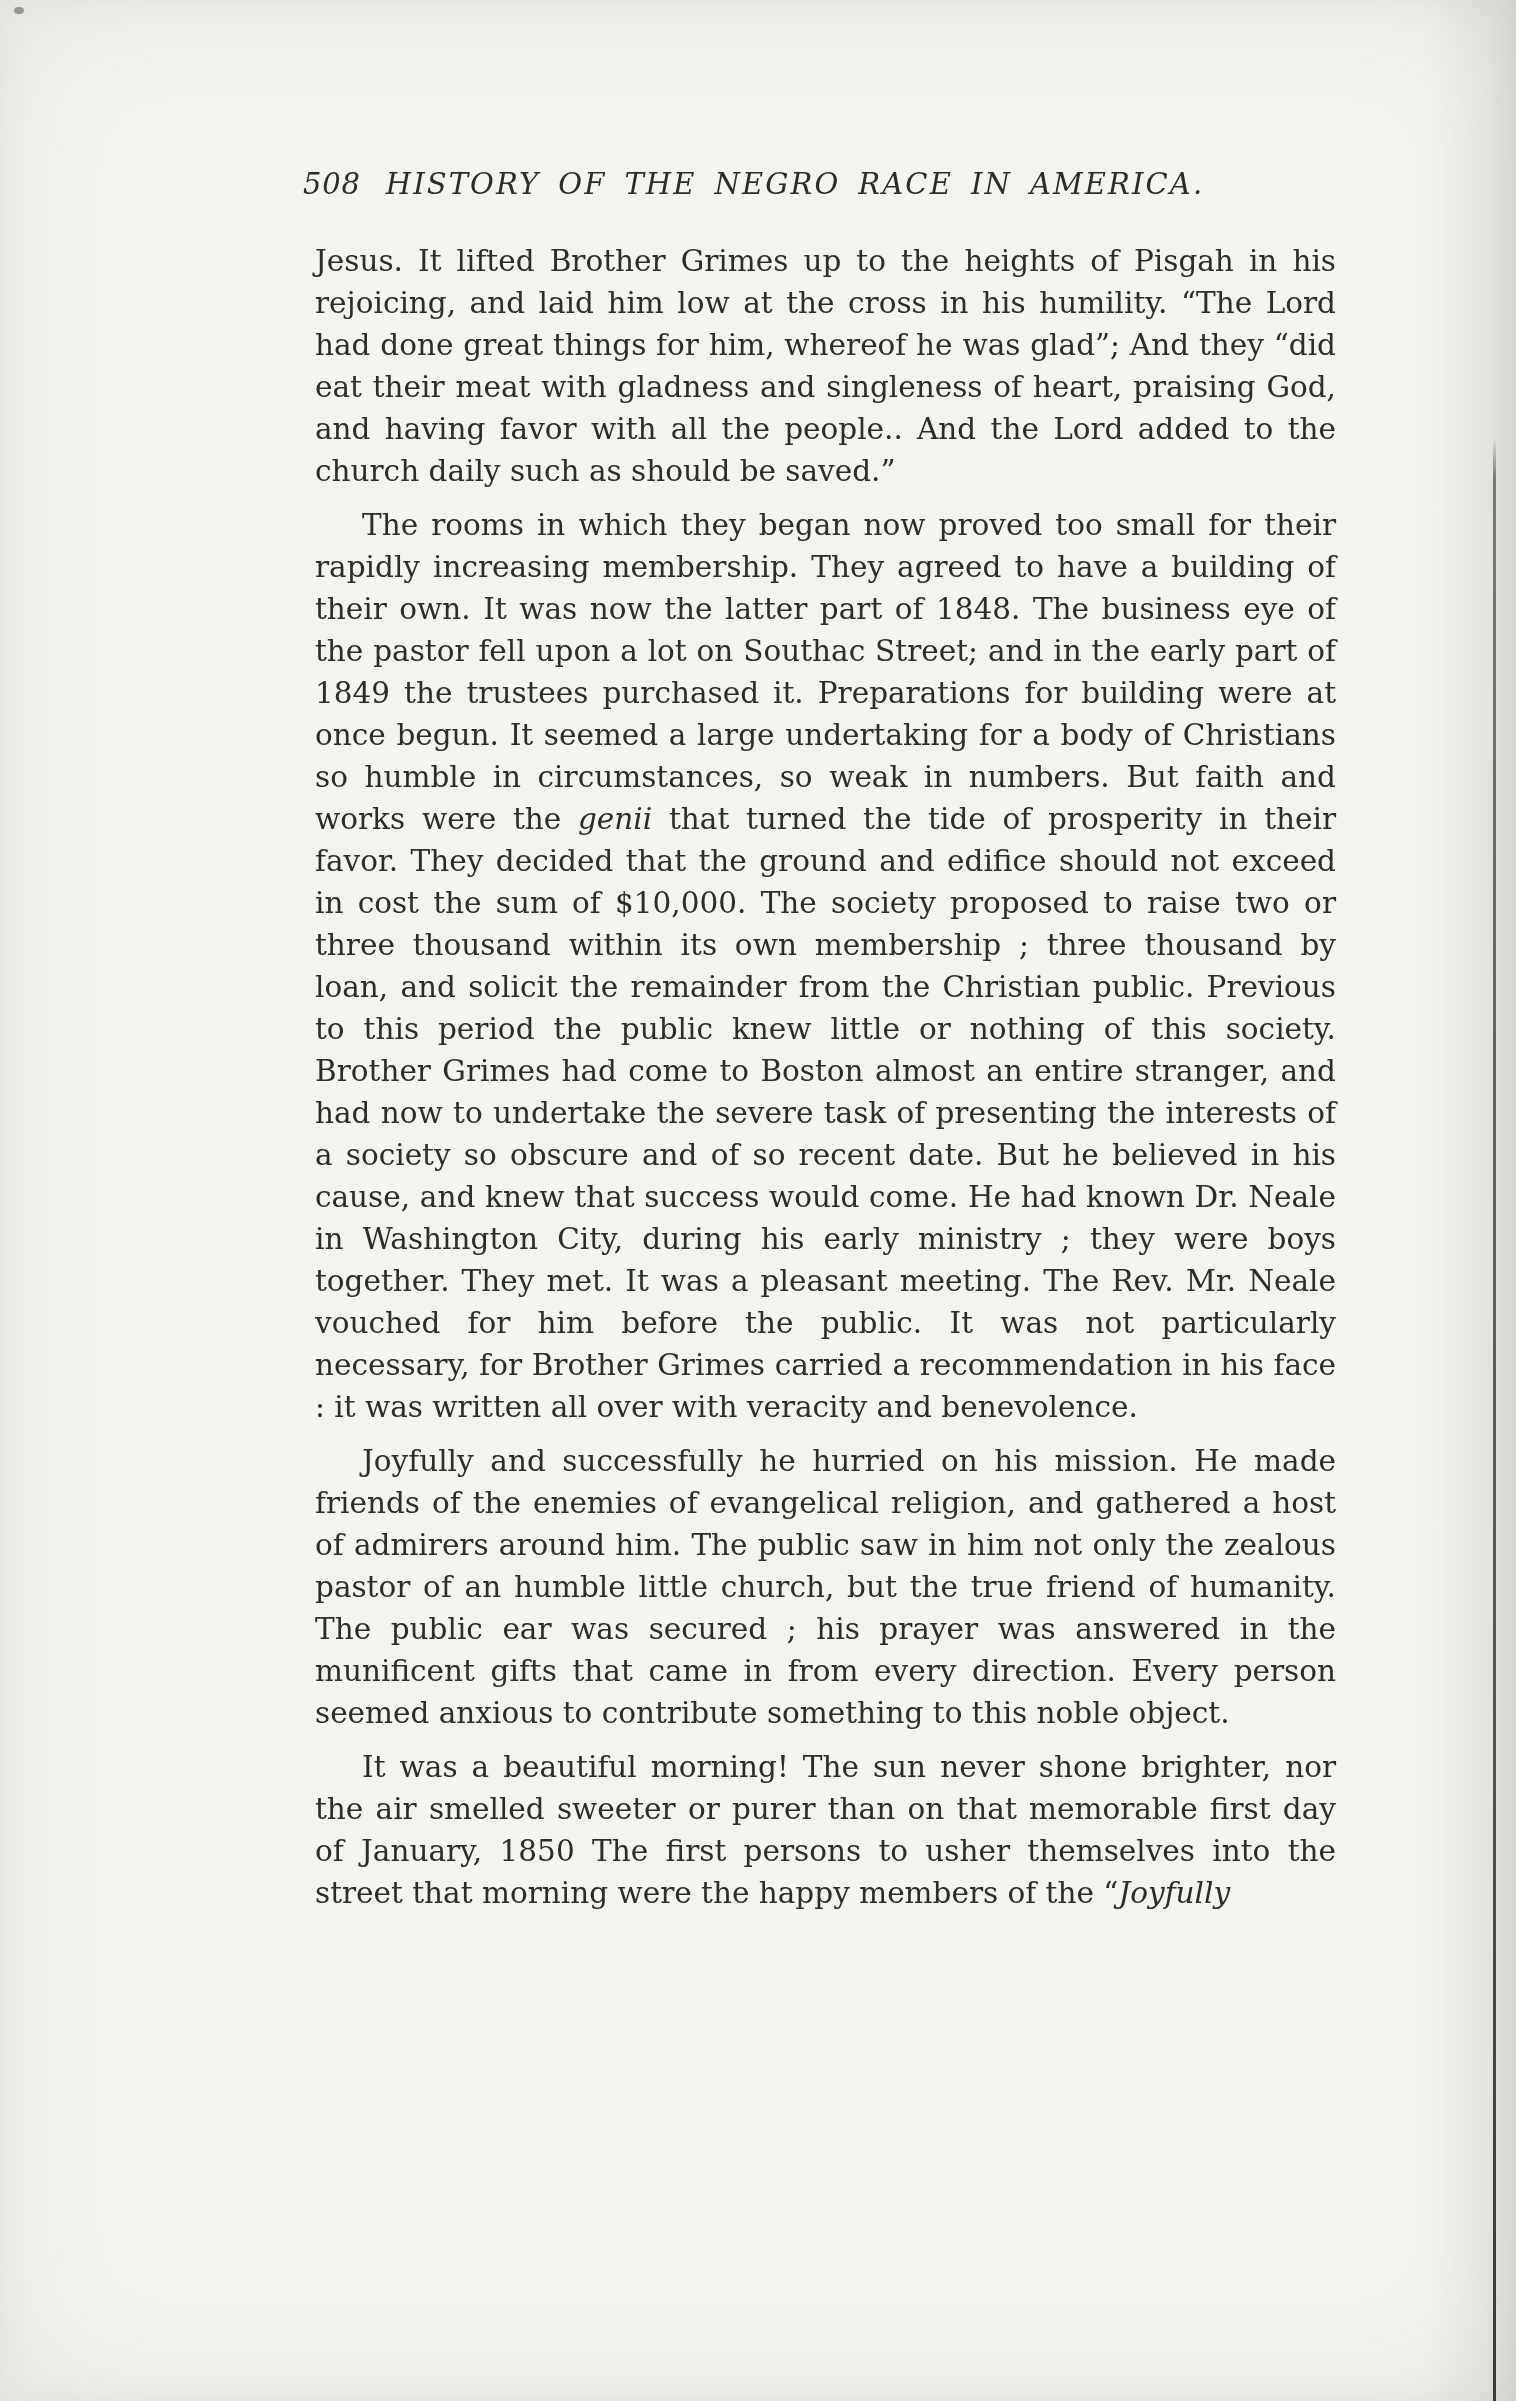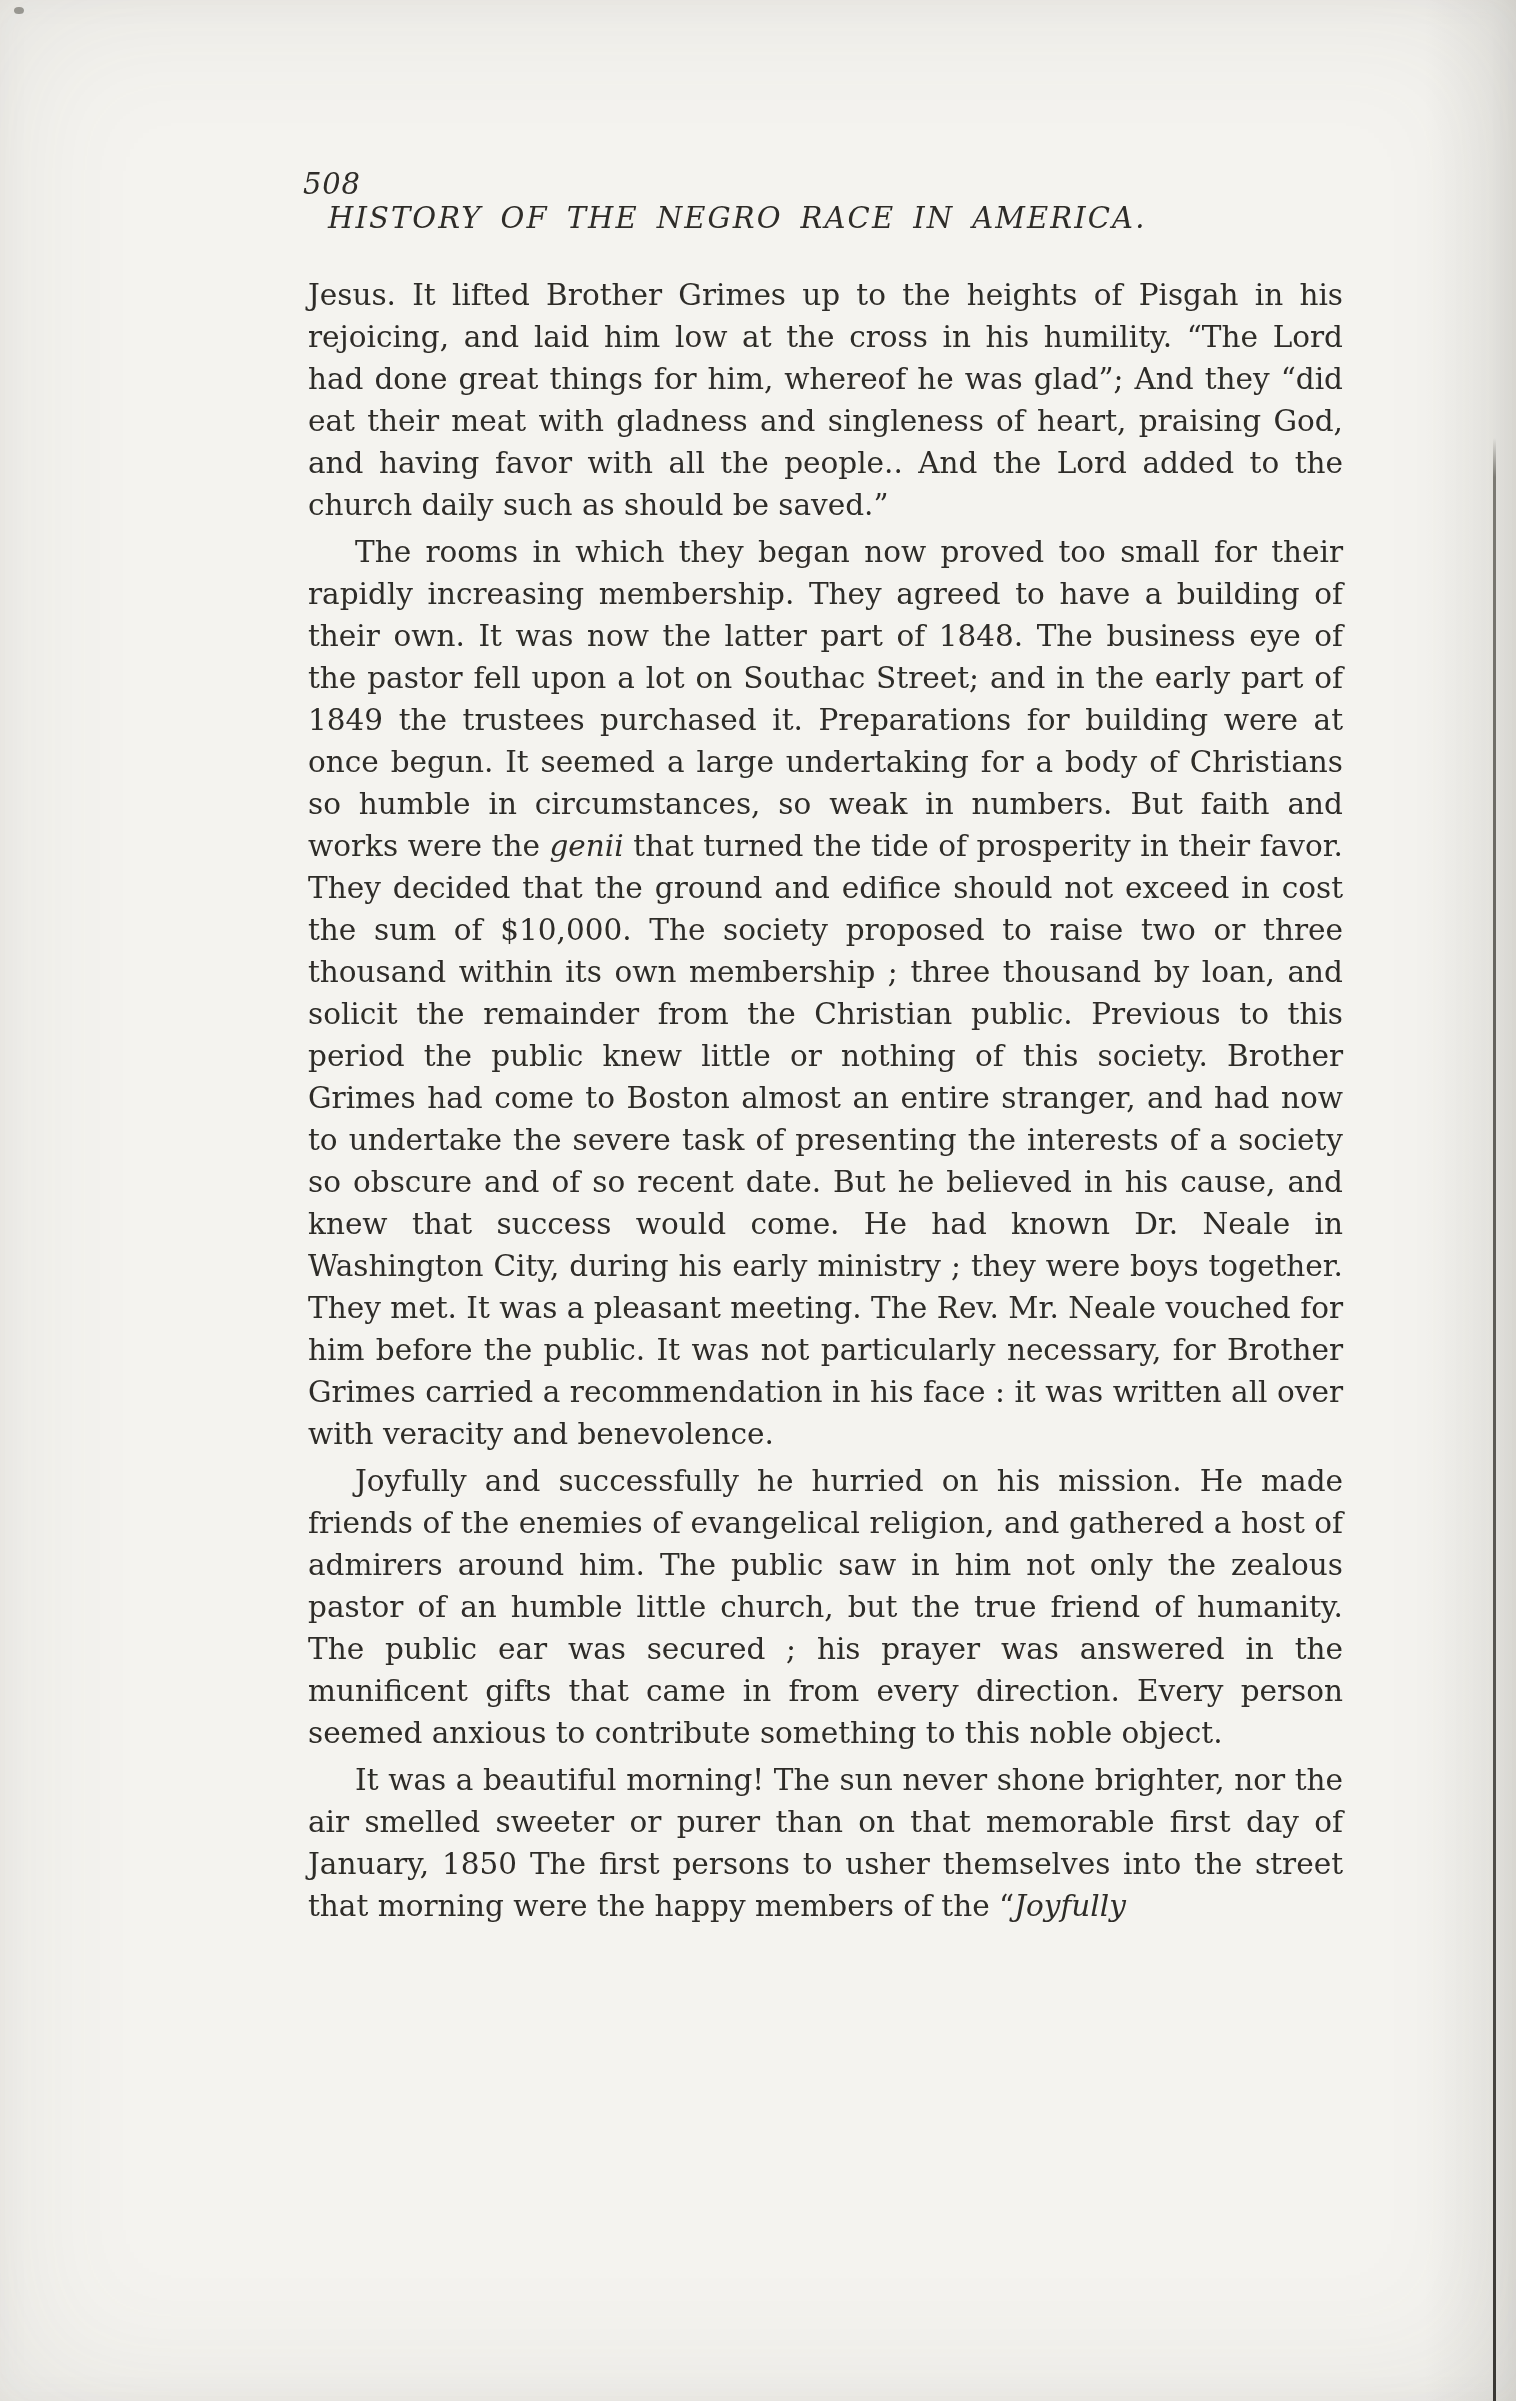--- a/index.html
+++ b/index.html
@@ -56,38 +56,37 @@
     opacity: 0.65;
   }
   .textblock {
     position: absolute;
     left: 303px;
     top: 167px;
     width: 1045px;
   }
   .header {
     display: flex;
-    align-items: flex-start;
+    align-items: center;
     font-style: italic;
     font-size: 29px;
     margin-bottom: 39px;
     white-space: nowrap;
-    flex-direction: column;
   }
   .pagenum {
     letter-spacing: 0.8px;
   }
   .running-title {
     margin-left: 25px;
     letter-spacing: 2.1px;
     word-spacing: 6.7px;
     font-style: italic;
   }
   .body-text .para {
-    margin: 5px;
+    margin: 12px;
     font-size: 29.5px;
     line-height: 42px;
     text-align: justify;
   }
   .body-text .para.indent {
     text-indent: 47px;
   }
   .body-text .para i {
     font-style: italic;
   }

